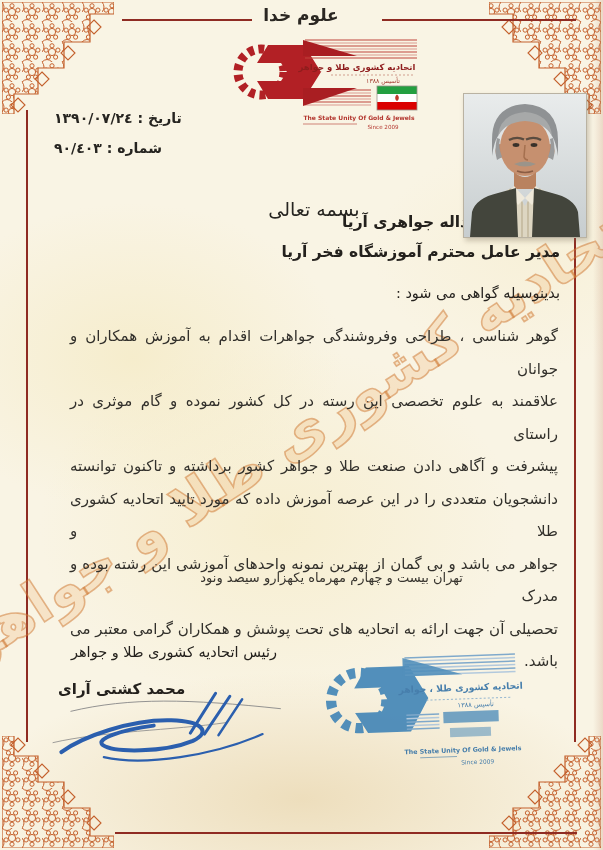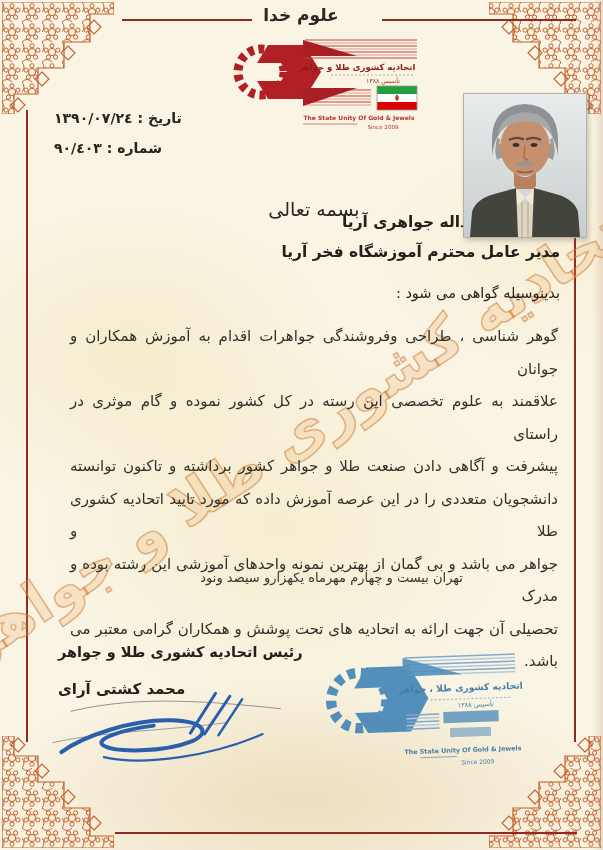--- a/index.html
+++ b/index.html
@@ -41,21 +41,21 @@
     text-align:right;color:#24211d;}
   .recipient .r1{font-size:15.5px;font-weight:bold;margin-bottom:12px;white-space:nowrap;}
   .recipient .r2{font-size:15.5px;font-weight:bold;margin-bottom:24px;white-space:nowrap;}
   .recipient .r3{font-size:14.5px;}
   .body-text{position:absolute;left:70px;top:320px;width:488px;z-index:2;direction:rtl;
     color:#32302b;font-size:15px;line-height:32.5px;}
   .body-line{text-align:justify;text-align-last:justify;}
   .tehran-date{position:absolute;top:570px;right:140px;z-index:2;direction:rtl;
     font-size:13px;color:#37342e;white-space:nowrap;}
   .sig-title{position:absolute;top:644px;left:58px;width:232px;text-align:center;
-    font-weight:bold;font-size:14.5px;color:#24211d;z-index:2;white-space:nowrap;}
+    font-weight:normal;font-size:14.5px;color:#24211d;z-index:2;white-space:nowrap;}
   .sig-name{position:absolute;top:680px;left:58px;width:232px;text-align:left;
     font-weight:bold;font-size:15px;color:#24211d;z-index:2;}
   .sig-ink{position:absolute;left:42px;top:684px;z-index:2;transform:rotate(-4deg);}
   .stamp{position:absolute;left:320px;top:643px;z-index:2;opacity:.88;transform:rotate(-2deg);}
   .watermark{position:absolute;left:300px;top:432px;z-index:1;white-space:nowrap;direction:rtl;
     transform:translate(-50%,-50%) rotate(-33deg);
     font-size:58px;font-weight:bold;
     color:rgba(238,168,96,.22);
     -webkit-text-stroke:1.6px rgba(205,118,48,.5);}
 </style>

